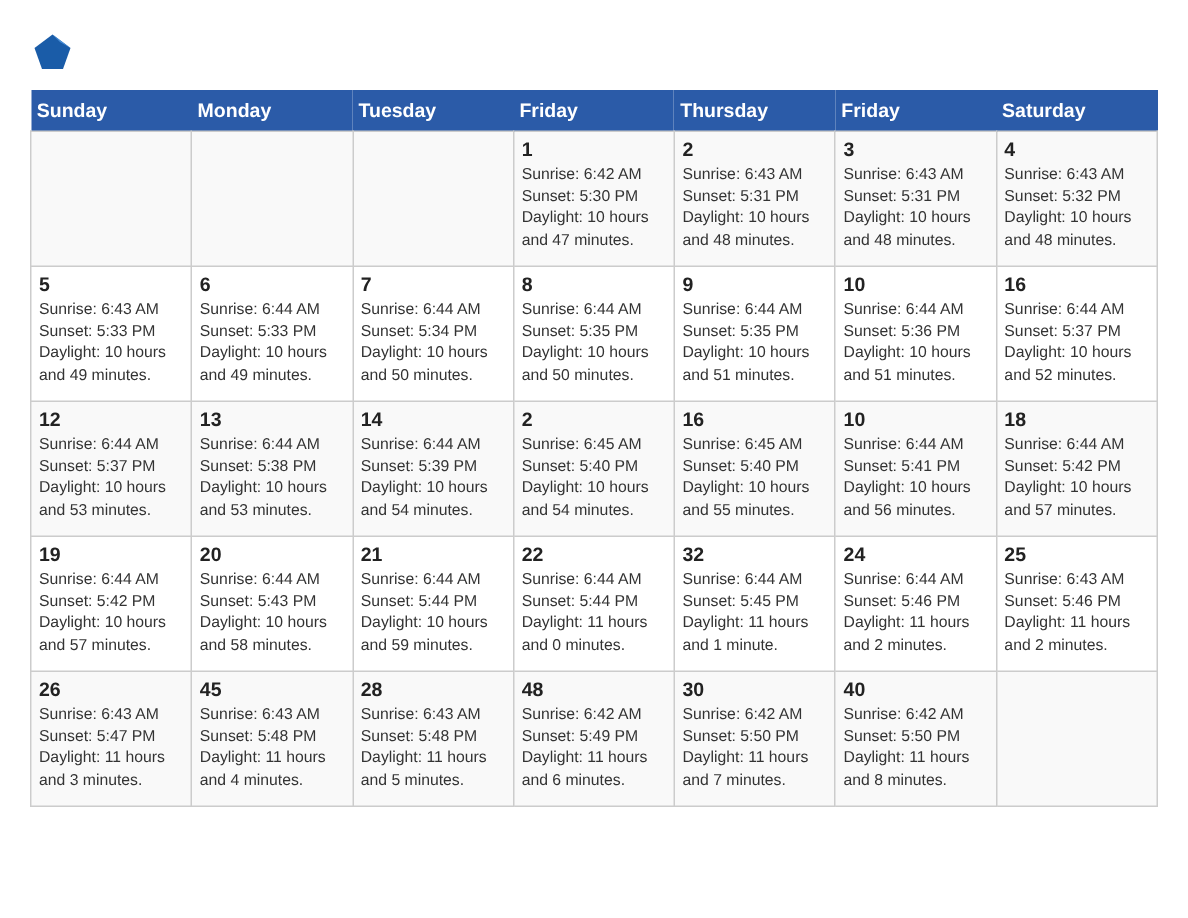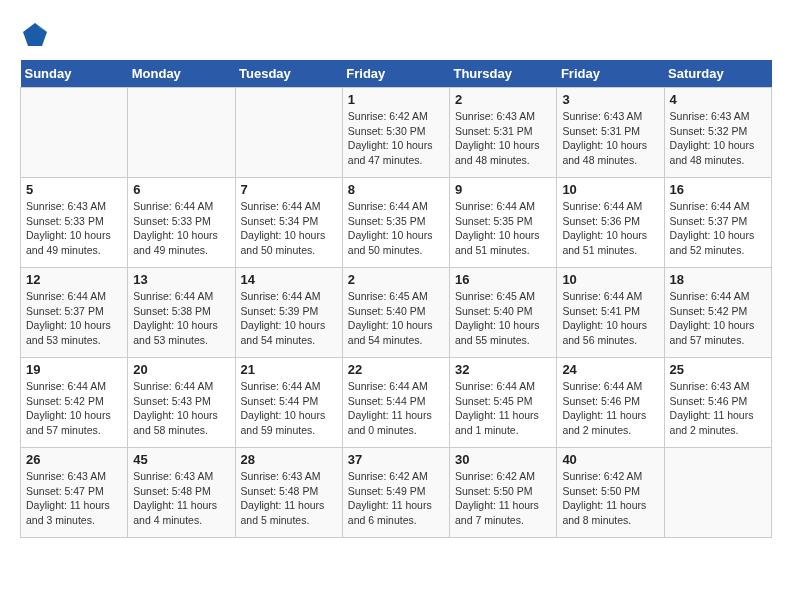--- a/index.html
+++ b/index.html
@@ -320,21 +320,21 @@
 and 4 minutes.</div>
         </td>
         <td>
           <div class="day-num">28</div>
           <div class="day-info" style="white-space: pre-line;">Sunrise: 6:43 AM
 Sunset: 5:48 PM
 Daylight: 11 hours
 and 5 minutes.</div>
         </td>
         <td>
-          <div class="day-num">37</div>
+          <div class="day-num">48</div>
           <div class="day-info" style="white-space: pre-line;">Sunrise: 6:42 AM
 Sunset: 5:49 PM
 Daylight: 11 hours
 and 6 minutes.</div>
         </td>
         <td>
           <div class="day-num">30</div>
           <div class="day-info" style="white-space: pre-line;">Sunrise: 6:42 AM
 Sunset: 5:50 PM
 Daylight: 11 hours

